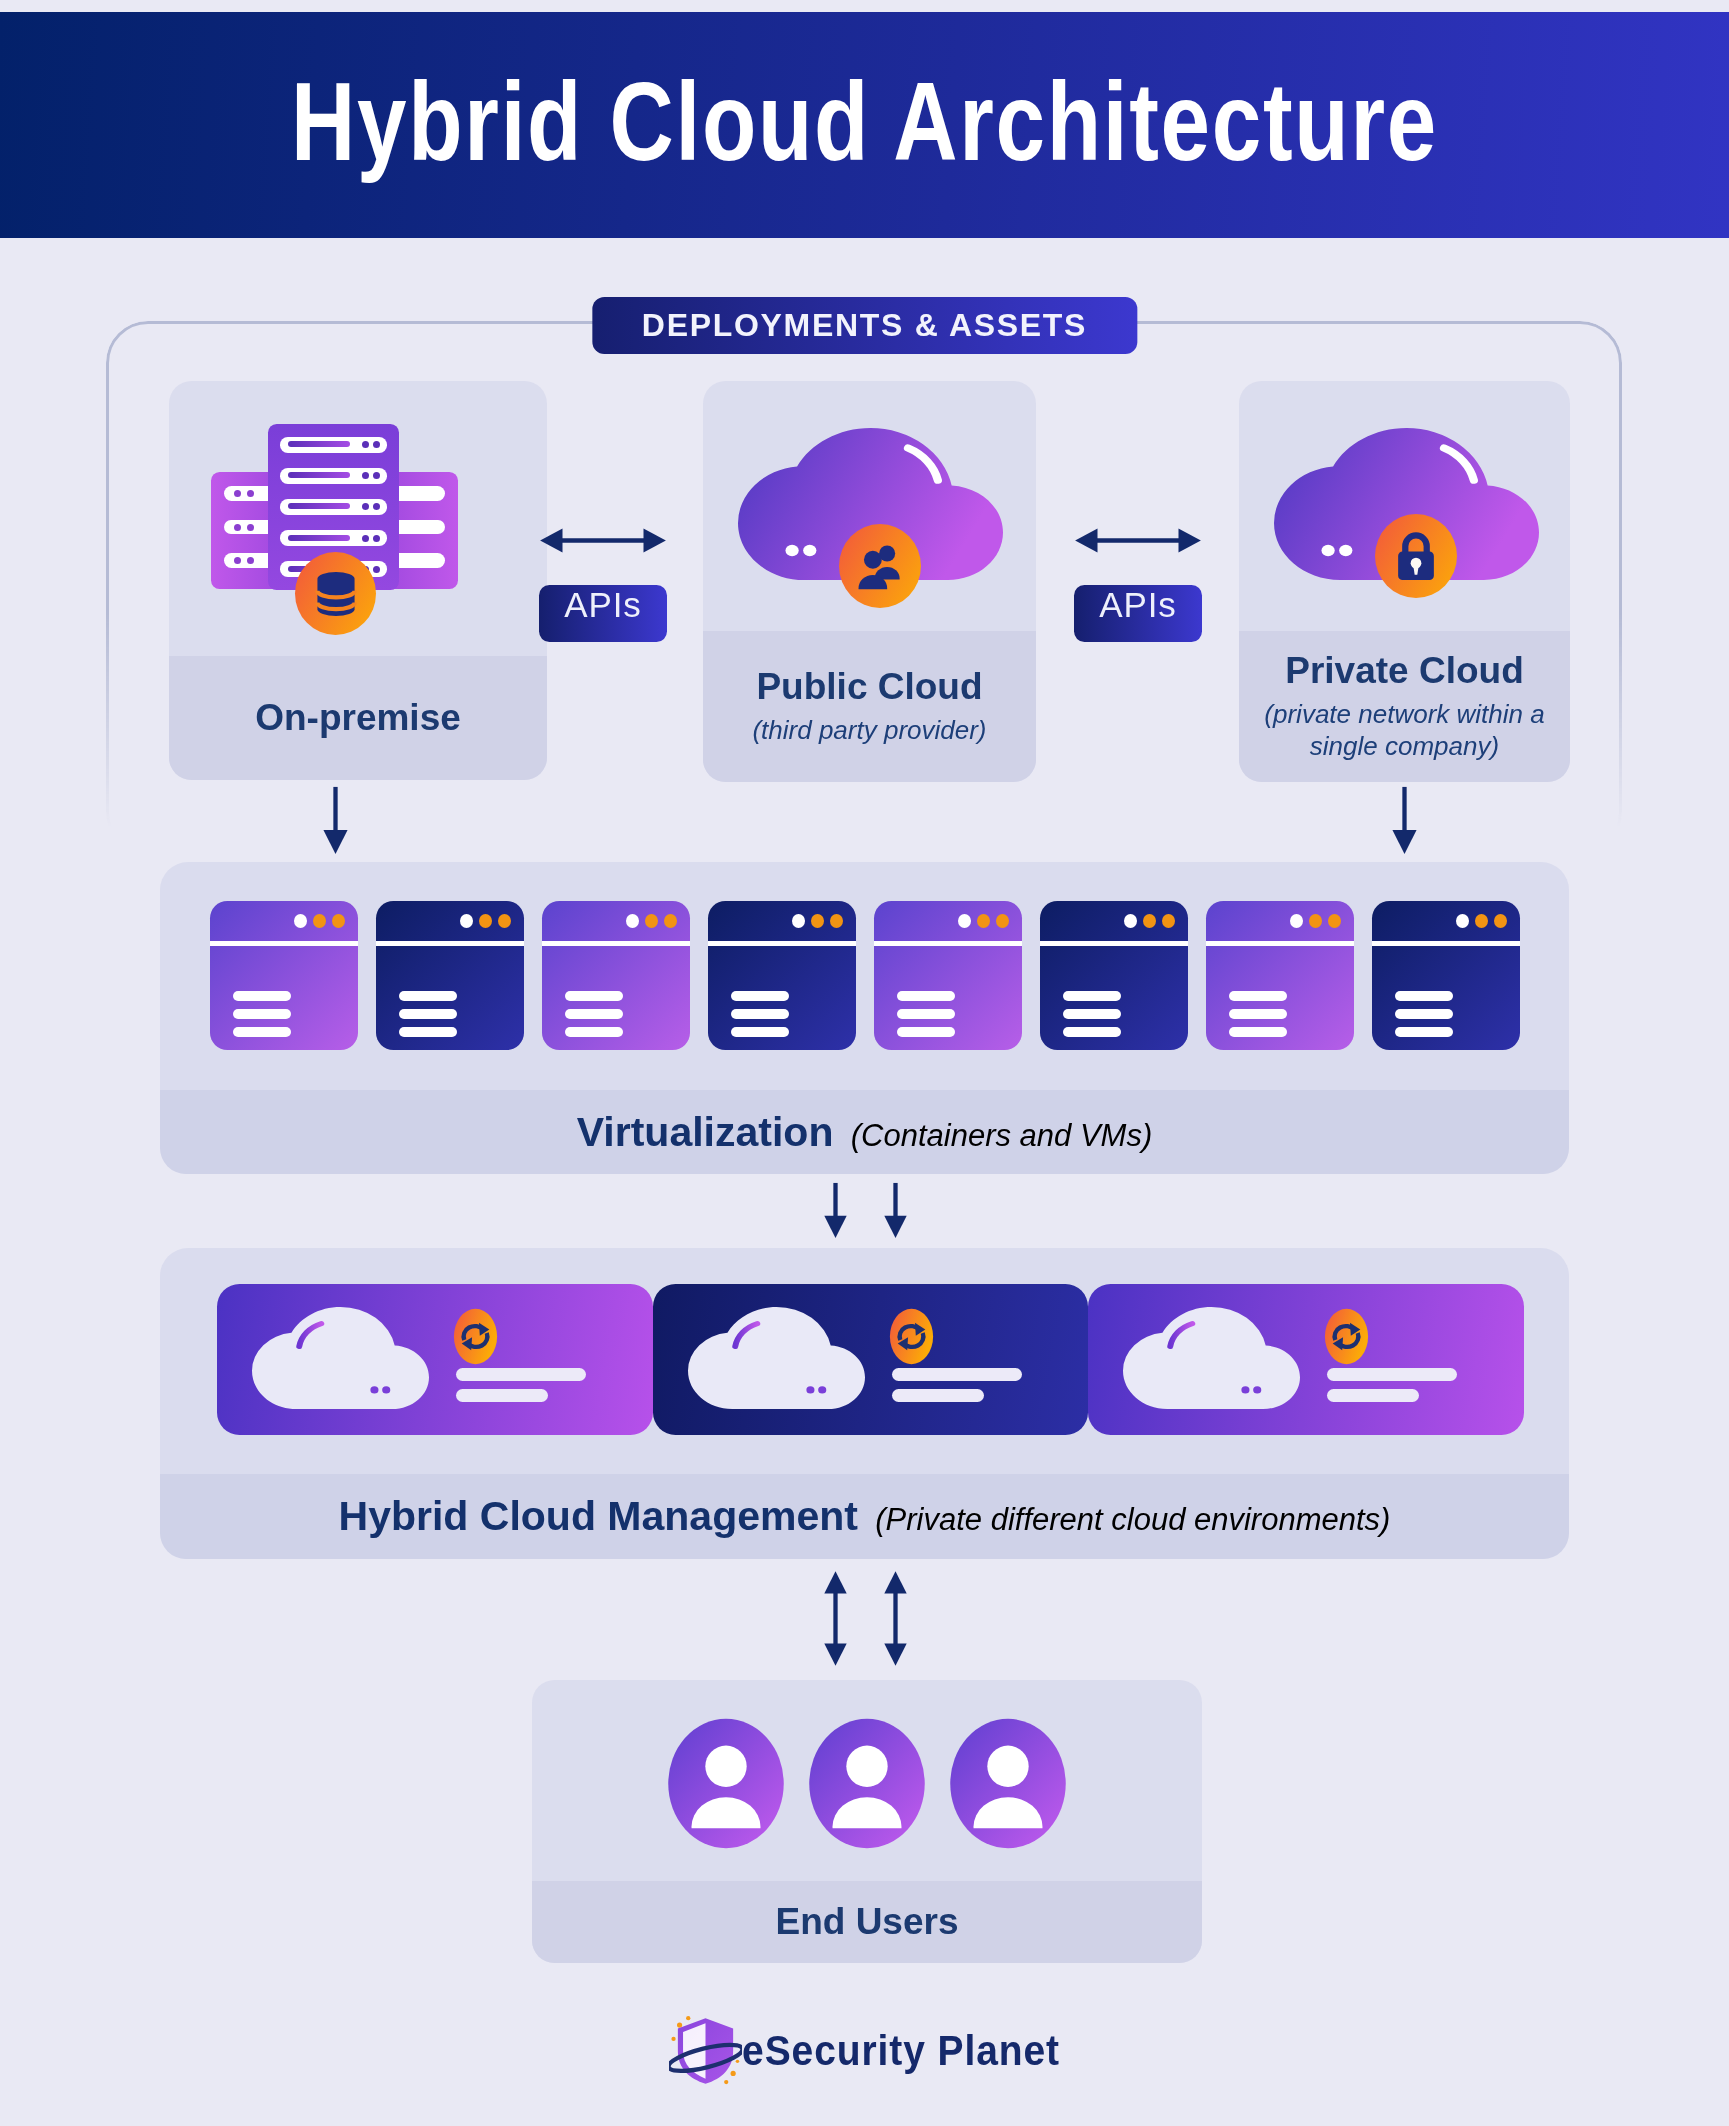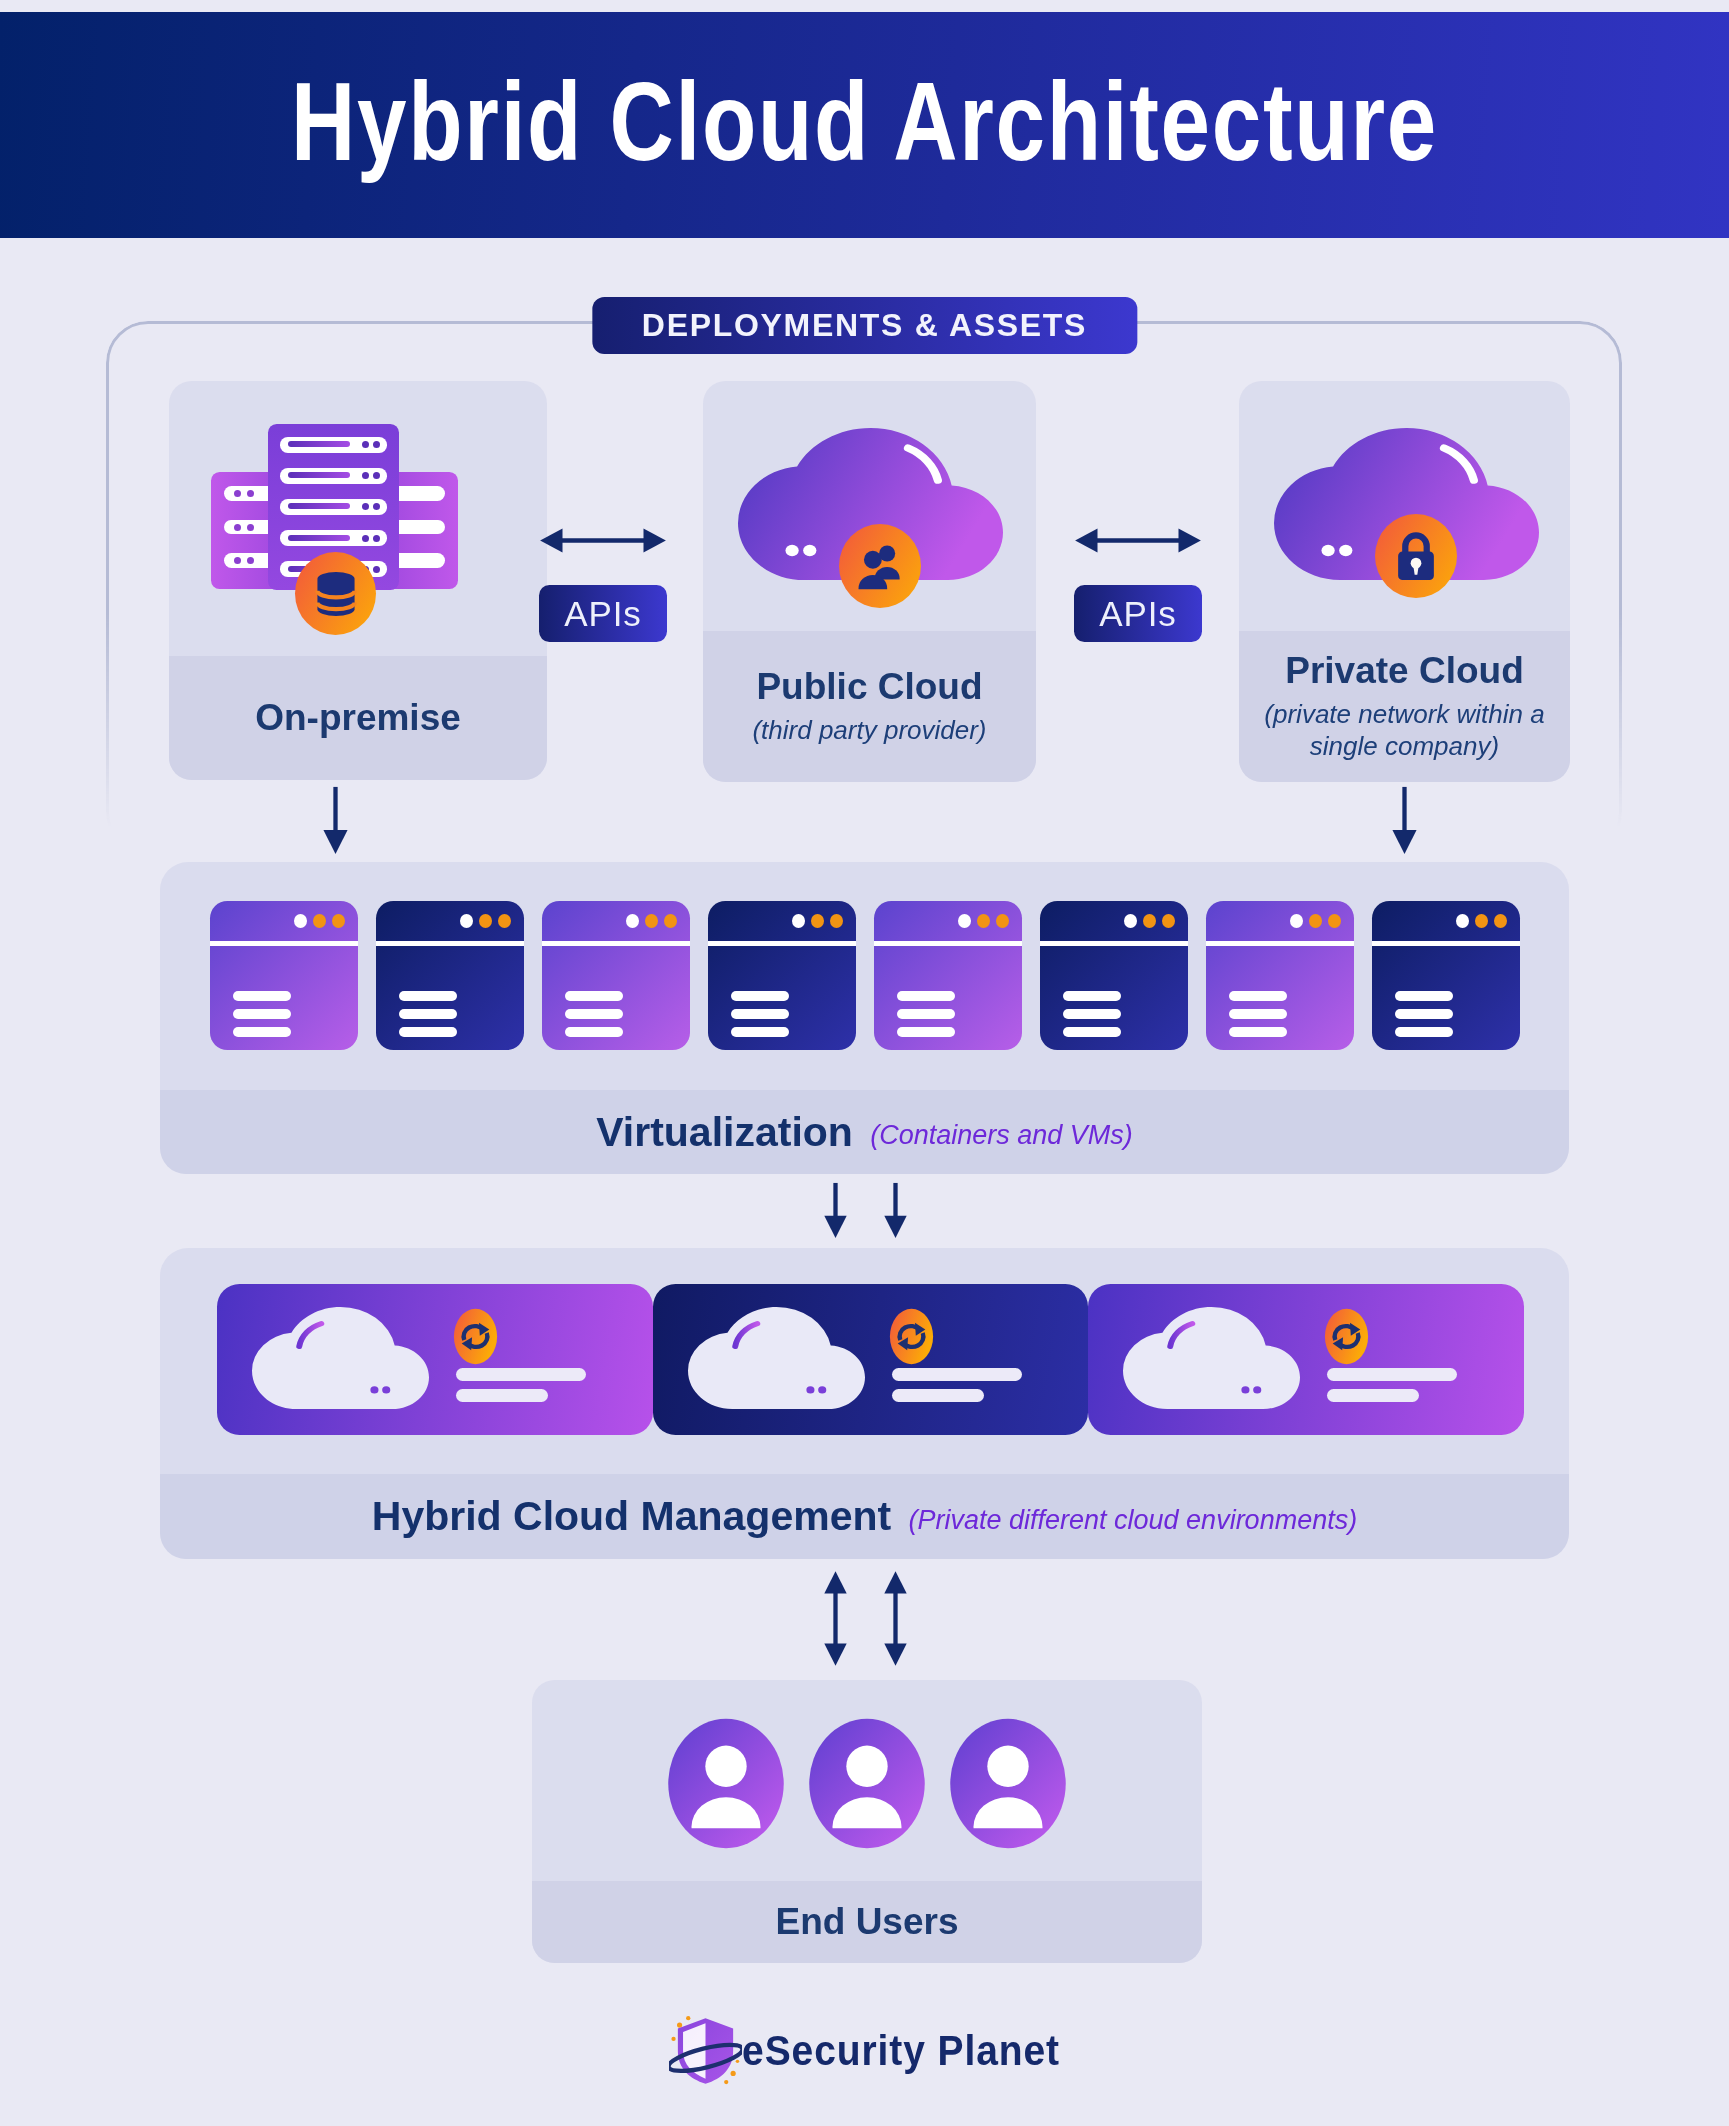--- a/index.html
+++ b/index.html
@@ -59,21 +59,21 @@
   .cloud-svg{position:absolute;left:35px;top:47px;}
   .cloud-badge{position:absolute;width:82px;height:84px;border-radius:50%;
     background:linear-gradient(120deg,#f2573d,#fcab07);display:flex;align-items:center;justify-content:center;z-index:2;}
   #card-public .cloud-badge{left:136px;top:143px;}
   #card-private .cloud-badge{left:136px;top:133px;}
 
   
   .arrow{position:absolute;z-index:2;}
   .api-badge{position:absolute;width:128px;height:57px;border-radius:10.4px;
     background:linear-gradient(90deg,#151f6e,#3c38cf);color:#eef0fb;font-size:35px;
-    display:flex;align-items:center;justify-content:center;letter-spacing:0.9px;z-index:2;}
+    display:flex;justify-content:center;letter-spacing:0.9px;z-index:2;}
   #api1{left:539px;top:585px;} #api2{left:1074px;top:585px;}
   #arrow-h1{left:538px;top:525px;} #arrow-h2{left:1073px;top:525px;}
   #down1{left:320px;top:785px;} #down2{left:1389px;top:785px;}
   #mid1{left:820px;top:1181px;} #mid2{left:880px;top:1181px;}
   #dbl1{left:820px;top:1569px;} #dbl2{left:880px;top:1569px;}
 
   
   .panel{position:absolute;background:#dadcee;border-radius:28px;}
   #vpanel{left:160px;top:862px;width:1409px;height:312px;}
   .vtiles{position:absolute;top:39px;left:0;right:0;display:flex;justify-content:center;gap:18px;}
@@ -83,21 +83,21 @@
   .tdots{position:absolute;top:13px;right:13px;display:flex;gap:6px;}
   .tdot{width:13px;height:14px;border-radius:50%;background:#f29413;}
   .tdot:first-child{background:#ffffff;}
   .tdivider{position:absolute;top:40px;left:0;right:0;height:5.2px;background:#ffffff;}
   .tlines{position:absolute;left:23px;top:90px;display:flex;flex-direction:column;gap:8.6px;}
   .tline{width:58px;height:9.5px;border-radius:5.2px;background:#ffffff;}
   .pstrip{position:absolute;left:0;right:0;bottom:0;background:#cfd2e8;border-radius:0 0 26px 26px;
     display:flex;align-items:center;justify-content:center;gap:17.3px;}
   #vpanel .pstrip{height:84px;}
   .panel-label{font-size:41px;font-weight:bold;color:#14316c;}
-  .panel-sub{font-size:27px;font-style:italic;color:#6d28d9;padding-top:7px;}
+  .panel-sub{font-size:31px;font-style:italic;color:#000000;padding-top:7px;}
 
   
   #hpanel{left:160px;top:1248px;width:1409px;height:311px;}
   #hpanel .pstrip{height:85px;}
   .hsegs{position:absolute;top:36px;left:57px;right:45px;height:151px;display:flex;}
   .hseg{flex:1;border-radius:22.5px;position:relative;}
   .seg-purple{background:linear-gradient(100deg,#4b32c3,#b751ea);}
   .seg-navy{background:linear-gradient(100deg,#101a63,#2c2ea5);z-index:2;}
   .hcloud{position:absolute;left:35px;top:22.5px;}
   .sync{position:absolute;left:236px;top:24px;}

